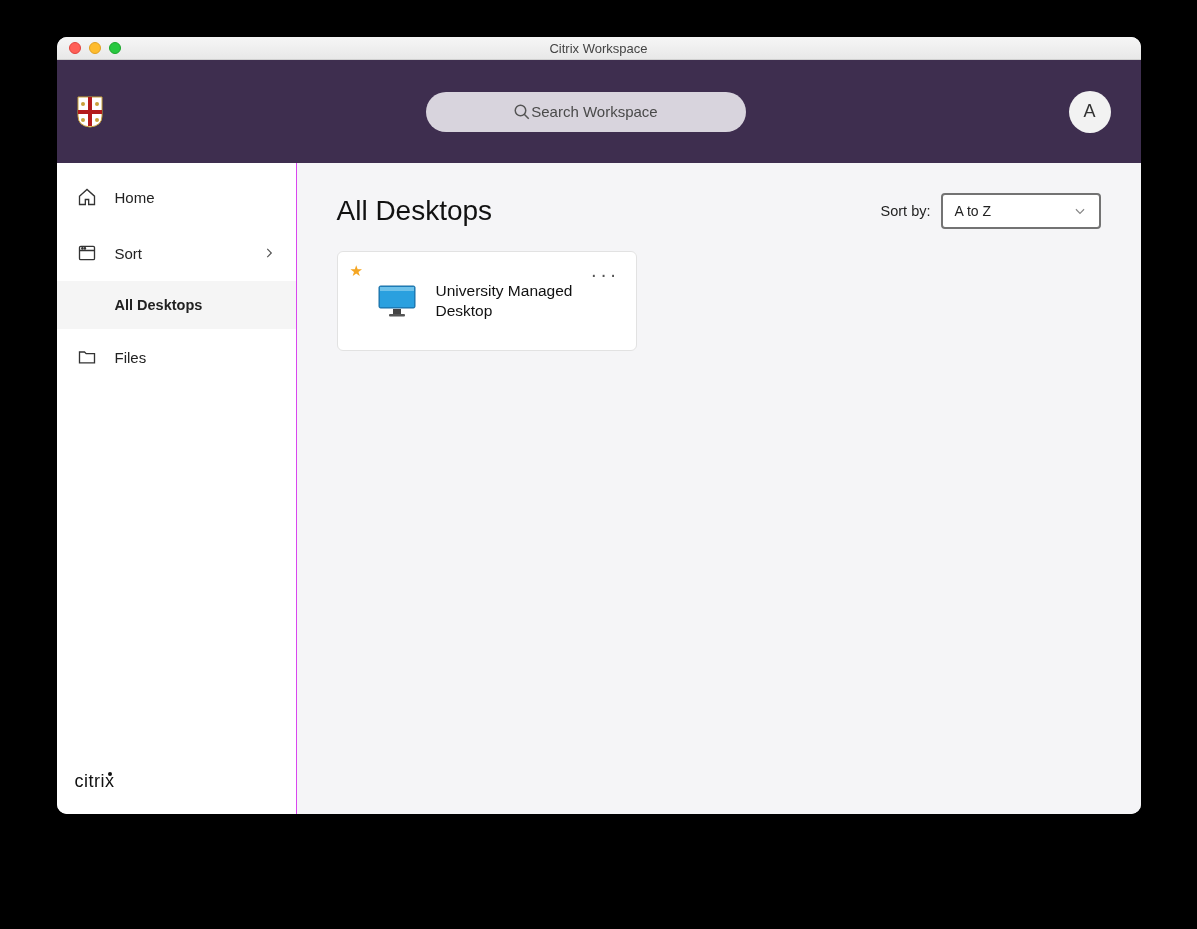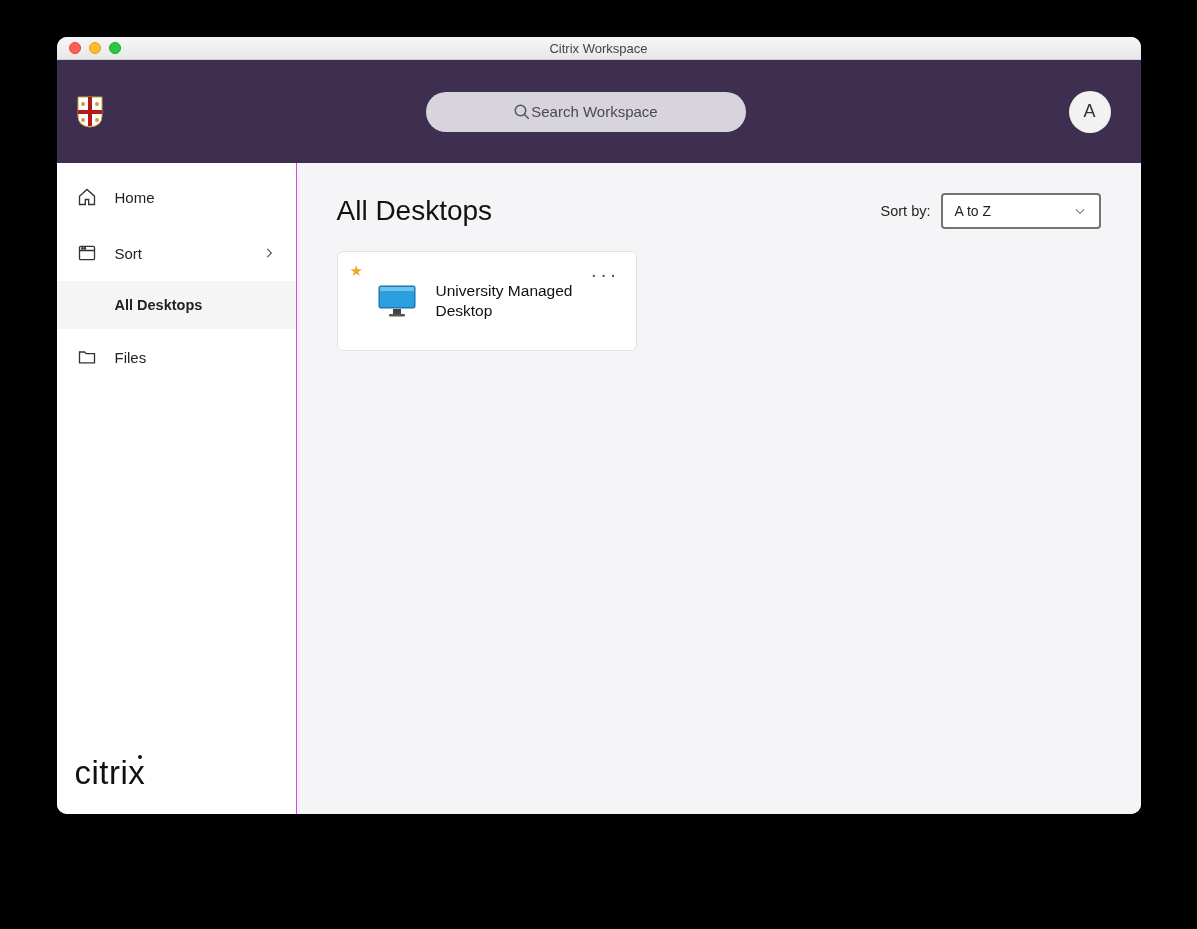--- a/index.html
+++ b/index.html
@@ -165,21 +165,21 @@
       padding-left: 58px;
       font-size: 14.5px;
       color: #222;
       cursor: pointer;
     }
     .sub-item.active { font-weight: 700; }
     .sidebar-footer {
       padding: 0 18px 22px 18px;
     }
     .citrix-logo {
-      font-size: 33px;
+      font-size: 18px;
       letter-spacing: 0.5px;
       color: #111;
       position: relative;
       display: inline-block;
     }
     .citrix-logo .dot {
       position: absolute;
       right: 3px;
       top: 1px;
       width: 4px; height: 4px;

